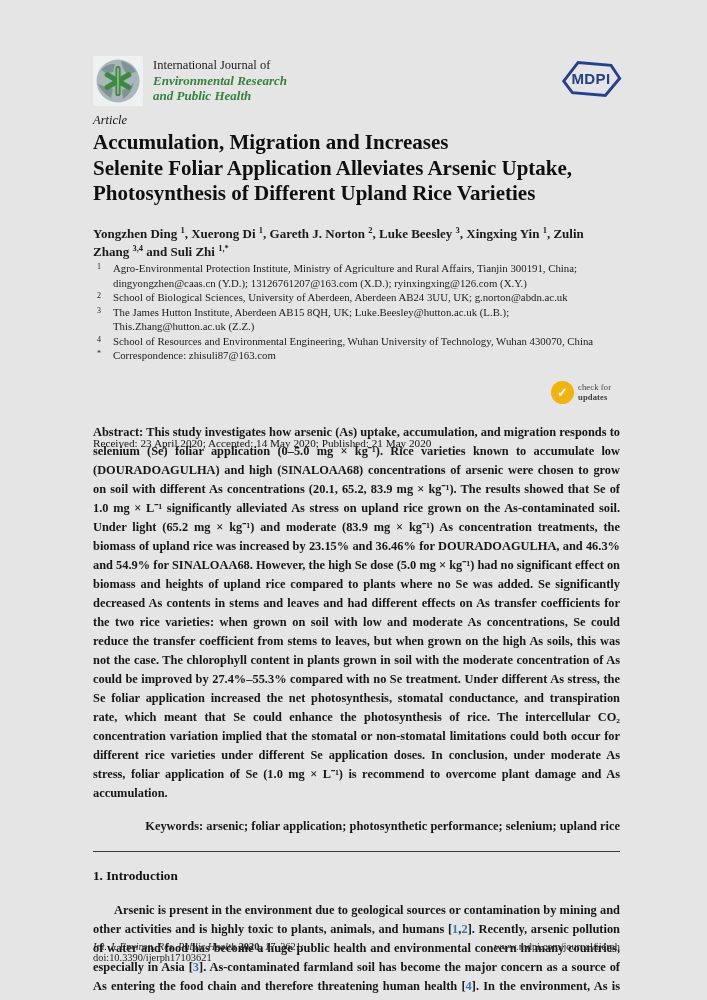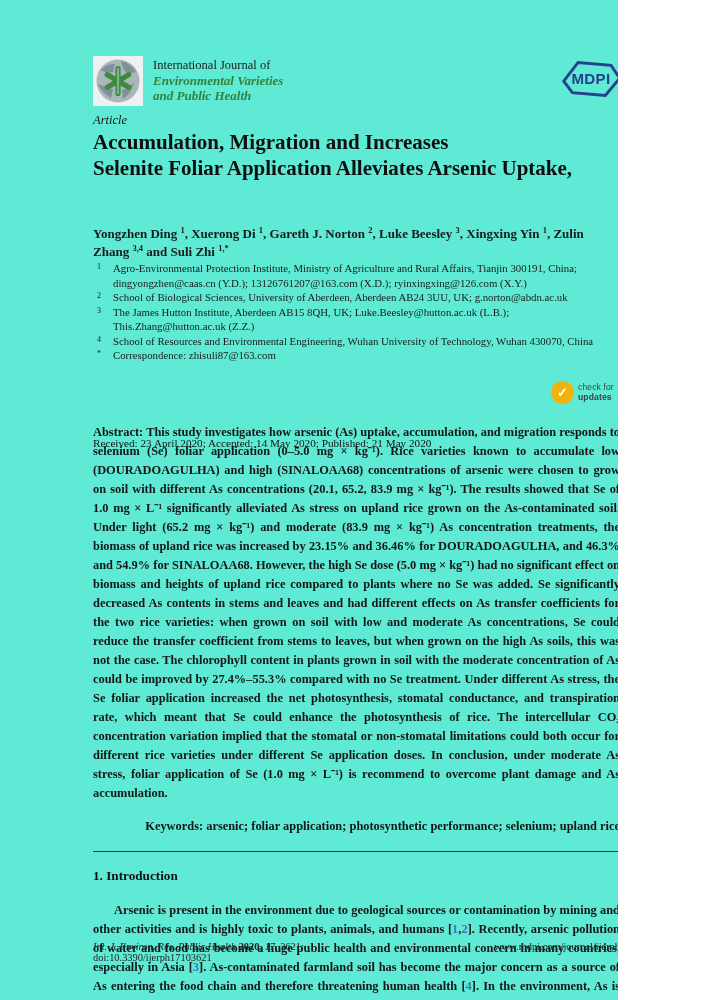--- a/index.html
+++ b/index.html
@@ -1,16 +1,16 @@
 <!DOCTYPE html>
 <html><head>
 <meta charset="utf-8">
 <style>
   html,body{margin:0;padding:0;background:#ffffff;}
-  .page{position:relative;width:618px;height:1000px;background:#5eead4;overflow:hidden;
+  .page{position:relative;width:707px;height:1000px;background:#e5e5e5;overflow:hidden;
         font-family:"Liberation Serif",serif;color:#141414;}
 
   
   .masthead{position:absolute;left:93px;top:56px;width:527px;height:54px;}
   .journal-brand{display:flex;gap:10px;align-items:flex-start;}
   .globe{width:50px;height:50px;display:block;}
   .journal-name{padding-top:2px;line-height:15px;}
   .jn-top{font-size:12.5px;color:#1c1c1c;}
   .jn-green{font-size:13px;font-weight:bold;font-style:italic;color:#36823b;}
   .mdpi{position:absolute;right:-4px;top:0px;width:66px;height:46px;}
@@ -26,21 +26,21 @@
   .affiliations{position:absolute;left:93px;top:261px;width:527px;}
   .aff-row{display:flex;font-size:10.8px;line-height:14.5px;color:#1a1a1a;}
   .aff-marker{flex:0 0 16px;font-size:8px;position:relative;top:-1px;padding-left:4px;}
   .aff-text{flex:1;}
 
   .dates{position:absolute;left:93px;top:389px;font-size:11.2px;margin-top:48px;}
   .badge{position:absolute;left:551px;top:381px;display:flex;align-items:center;gap:4px;cursor:pointer;}
   .badge-circle{width:23px;height:23px;border-radius:50%;background:#f1b30e;color:#fff;
                 display:flex;align-items:center;justify-content:center;
                 font-size:13px;font-weight:bold;font-family:"Liberation Sans",sans-serif;}
-  .badge-text{display:flex;flex-direction:column;font-family:Liberation Sans, sans-serif;
+  .badge-text{display:flex;flex-direction:column;font-family:Liberation Serif, serif;
               font-size:8.6px;line-height:9.6px;color:#3f3f3f;letter-spacing:0.1px;}
 
   
   .body-flow{position:absolute;left:93px;top:423px;width:527px;}
   .abstract,.keywords,.intro{margin:0;font-size:12.4px;line-height:19px;text-align:justify;color:#161616;font-weight:bold;}
   .keywords{margin-top:14px;text-align:right;}
   .rule{border:none;border-top:1.2px solid #3a3a3a;margin:15px 0 0 0;}
   .sec{margin:16px 0 0 0;font-size:13.2px;font-weight:bold;color:#111;}
   .intro{margin-top:17px;text-indent:21px;}
   .cite{color:#3b76bb;cursor:pointer;}
@@ -69,35 +69,36 @@
         </g>
         <g fill="#3c8a40" transform="translate(25,25)">
           <rect x="-2.6" y="-15" width="5.2" height="30" rx="2.6"></rect>
           <rect x="-2.6" y="-15" width="5.2" height="30" rx="2.6" transform="rotate(60)"></rect>
           <rect x="-2.6" y="-15" width="5.2" height="30" rx="2.6" transform="rotate(-60)"></rect>
         </g>
         <rect x="23.9" y="12" width="2.2" height="26" fill="#ffffff" opacity="0.35"></rect>
       </svg>
       <div class="journal-name">
         <div class="jn-top">International Journal of</div>
-        <div class="jn-green">Environmental Varieties</div>
+        <div class="jn-green">Environmental Research</div>
         <div class="jn-green">and Public Health</div>
       </div>
     </div>
     <svg class="mdpi" viewBox="0 0 92 62">
       <polygon points="8,34 28,8 74,12 86,30 66,54 20,50" fill="none" stroke="#25408f" stroke-width="4"></polygon>
       <text x="46" y="38" text-anchor="middle" font-family="Liberation Sans, sans-serif" font-size="21" font-weight="bold" fill="#25408f" letter-spacing="0.5">MDPI</text>
     </svg>
   </div>
 
   <div class="article-type">Article</div>
 
   <h1 class="title">
     <div>Accumulation, Migration and Increases</div>
     <div>Selenite Foliar Application Alleviates Arsenic Uptake,</div>
+    <div>Photosynthesis of Different Upland Rice Varieties</div>
   </h1>
 
   <div class="authors"><span>Yongzhen Ding</span> <sup>1</sup>, <span>Xuerong Di</span> <sup>1</sup>, <span>Gareth J. Norton</span> <sup>2</sup>, <span>Luke Beesley</span> <sup>3</sup>, <span>Xingxing Yin</span> <sup>1</sup>, <span>Zulin Zhang</span> <sup>3,4</sup> and <span>Suli Zhi</span> <sup>1,*</sup></div>
 
   <div class="affiliations">
       <div class="aff-row">
         <span class="aff-marker">1</span>
         <span class="aff-text">Agro-Environmental Protection Institute, Ministry of Agriculture and Rural Affairs, Tianjin 300191, China; dingyongzhen@caas.cn (Y.D.); 13126761207@163.com (X.D.); ryinxingxing@126.com (X.Y.)</span>
       </div>
       <div class="aff-row">

